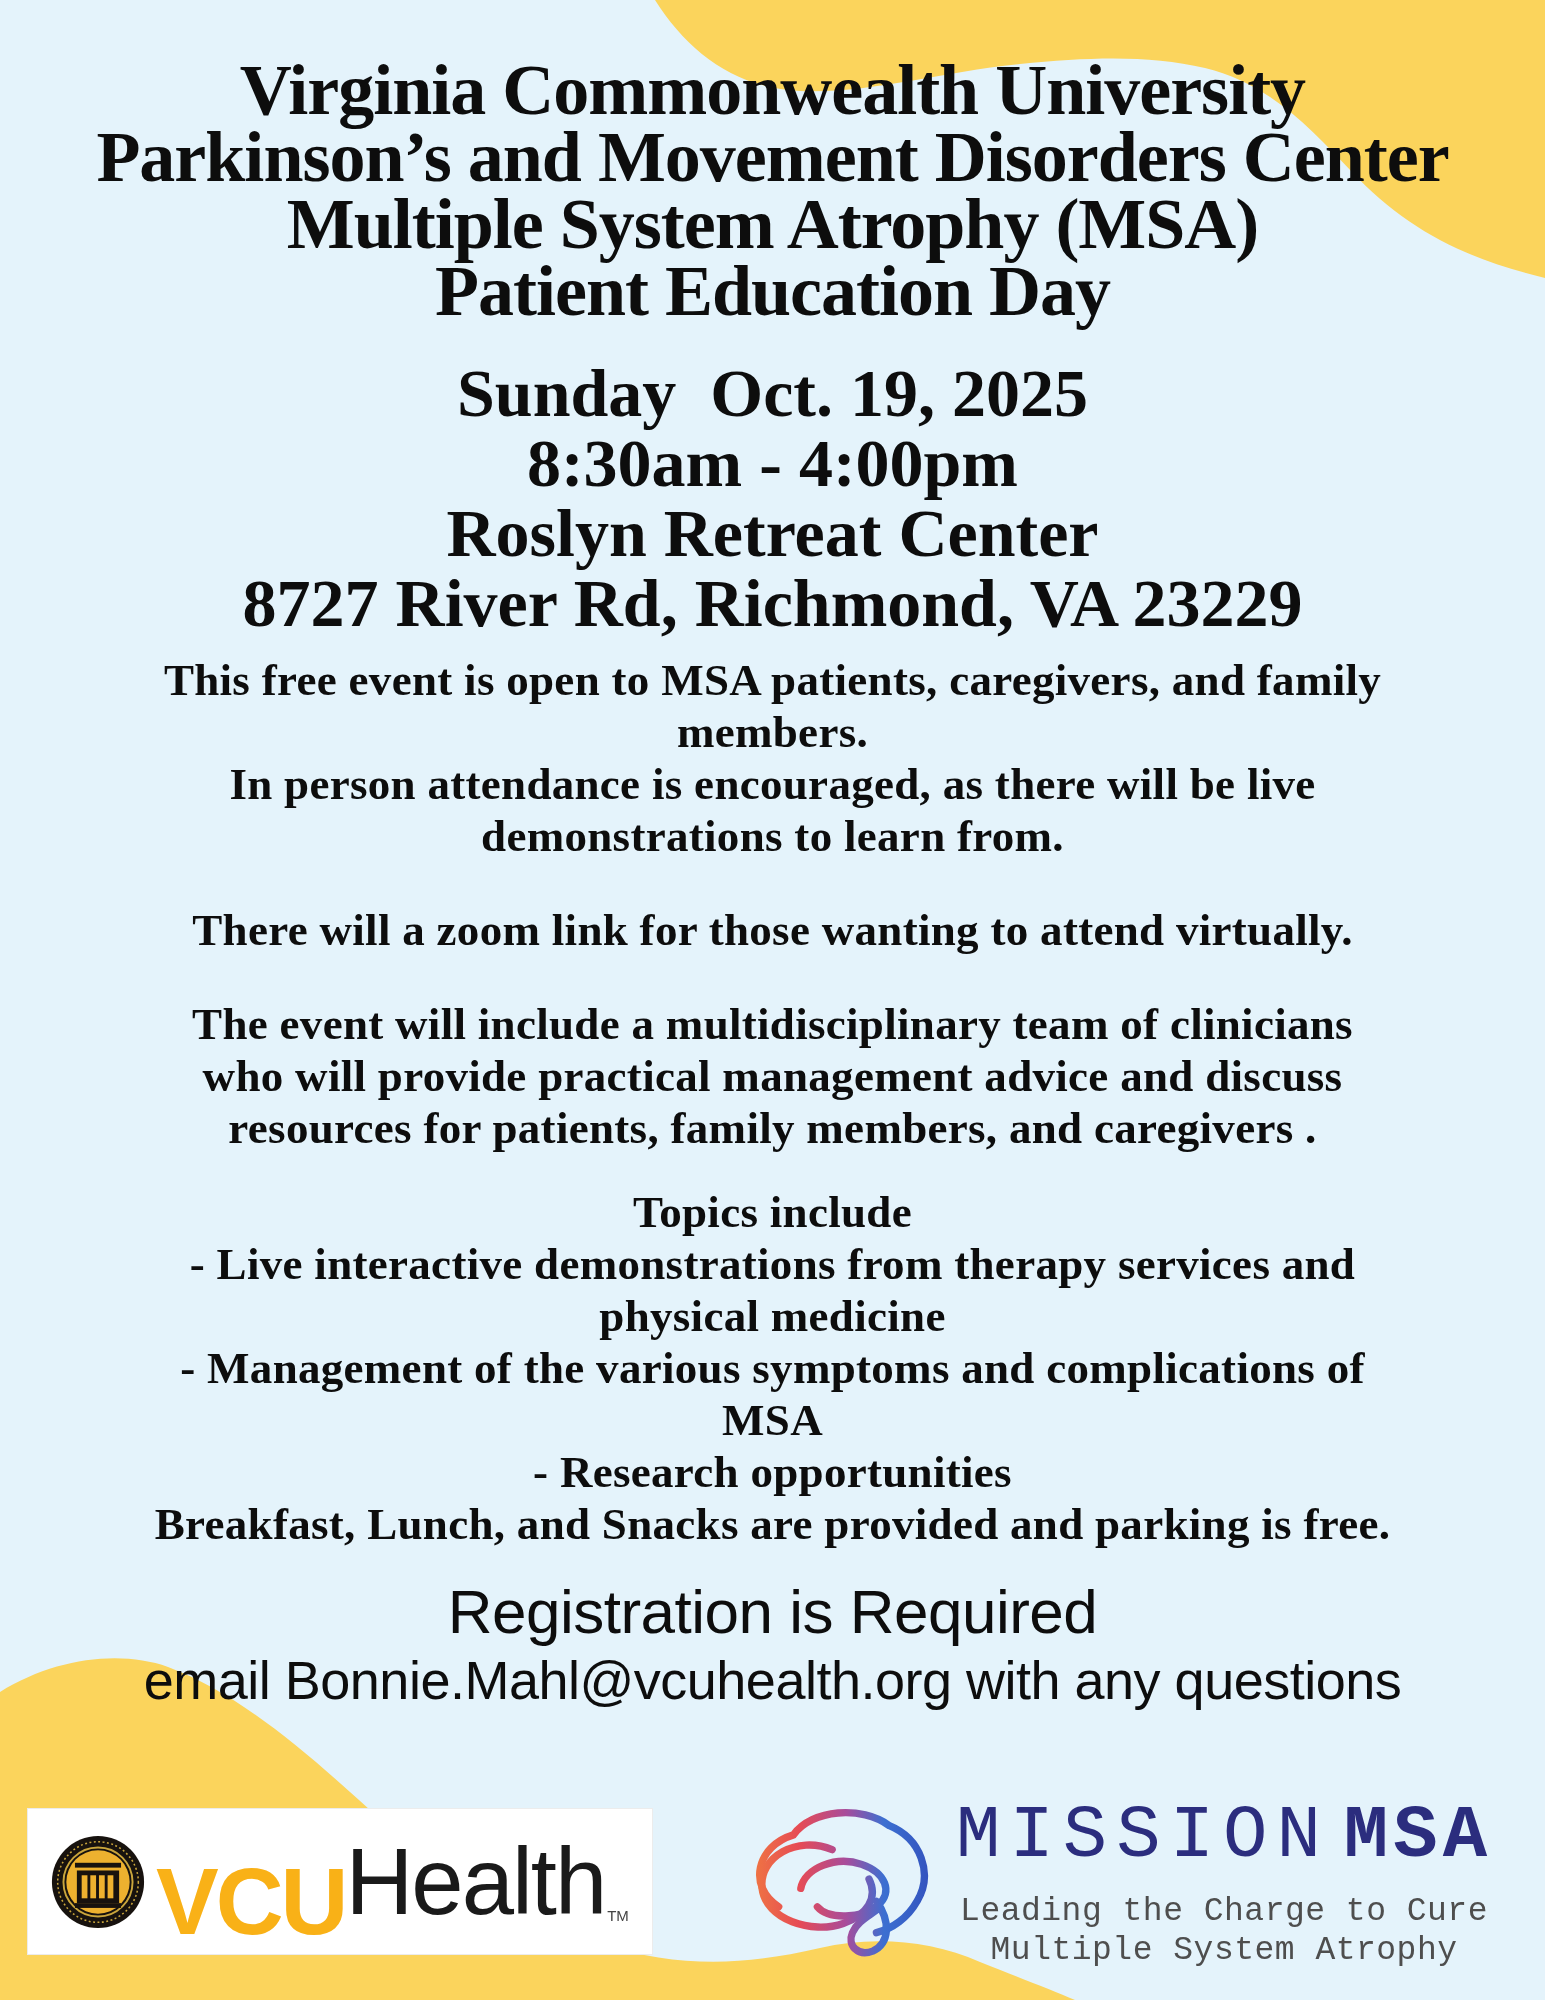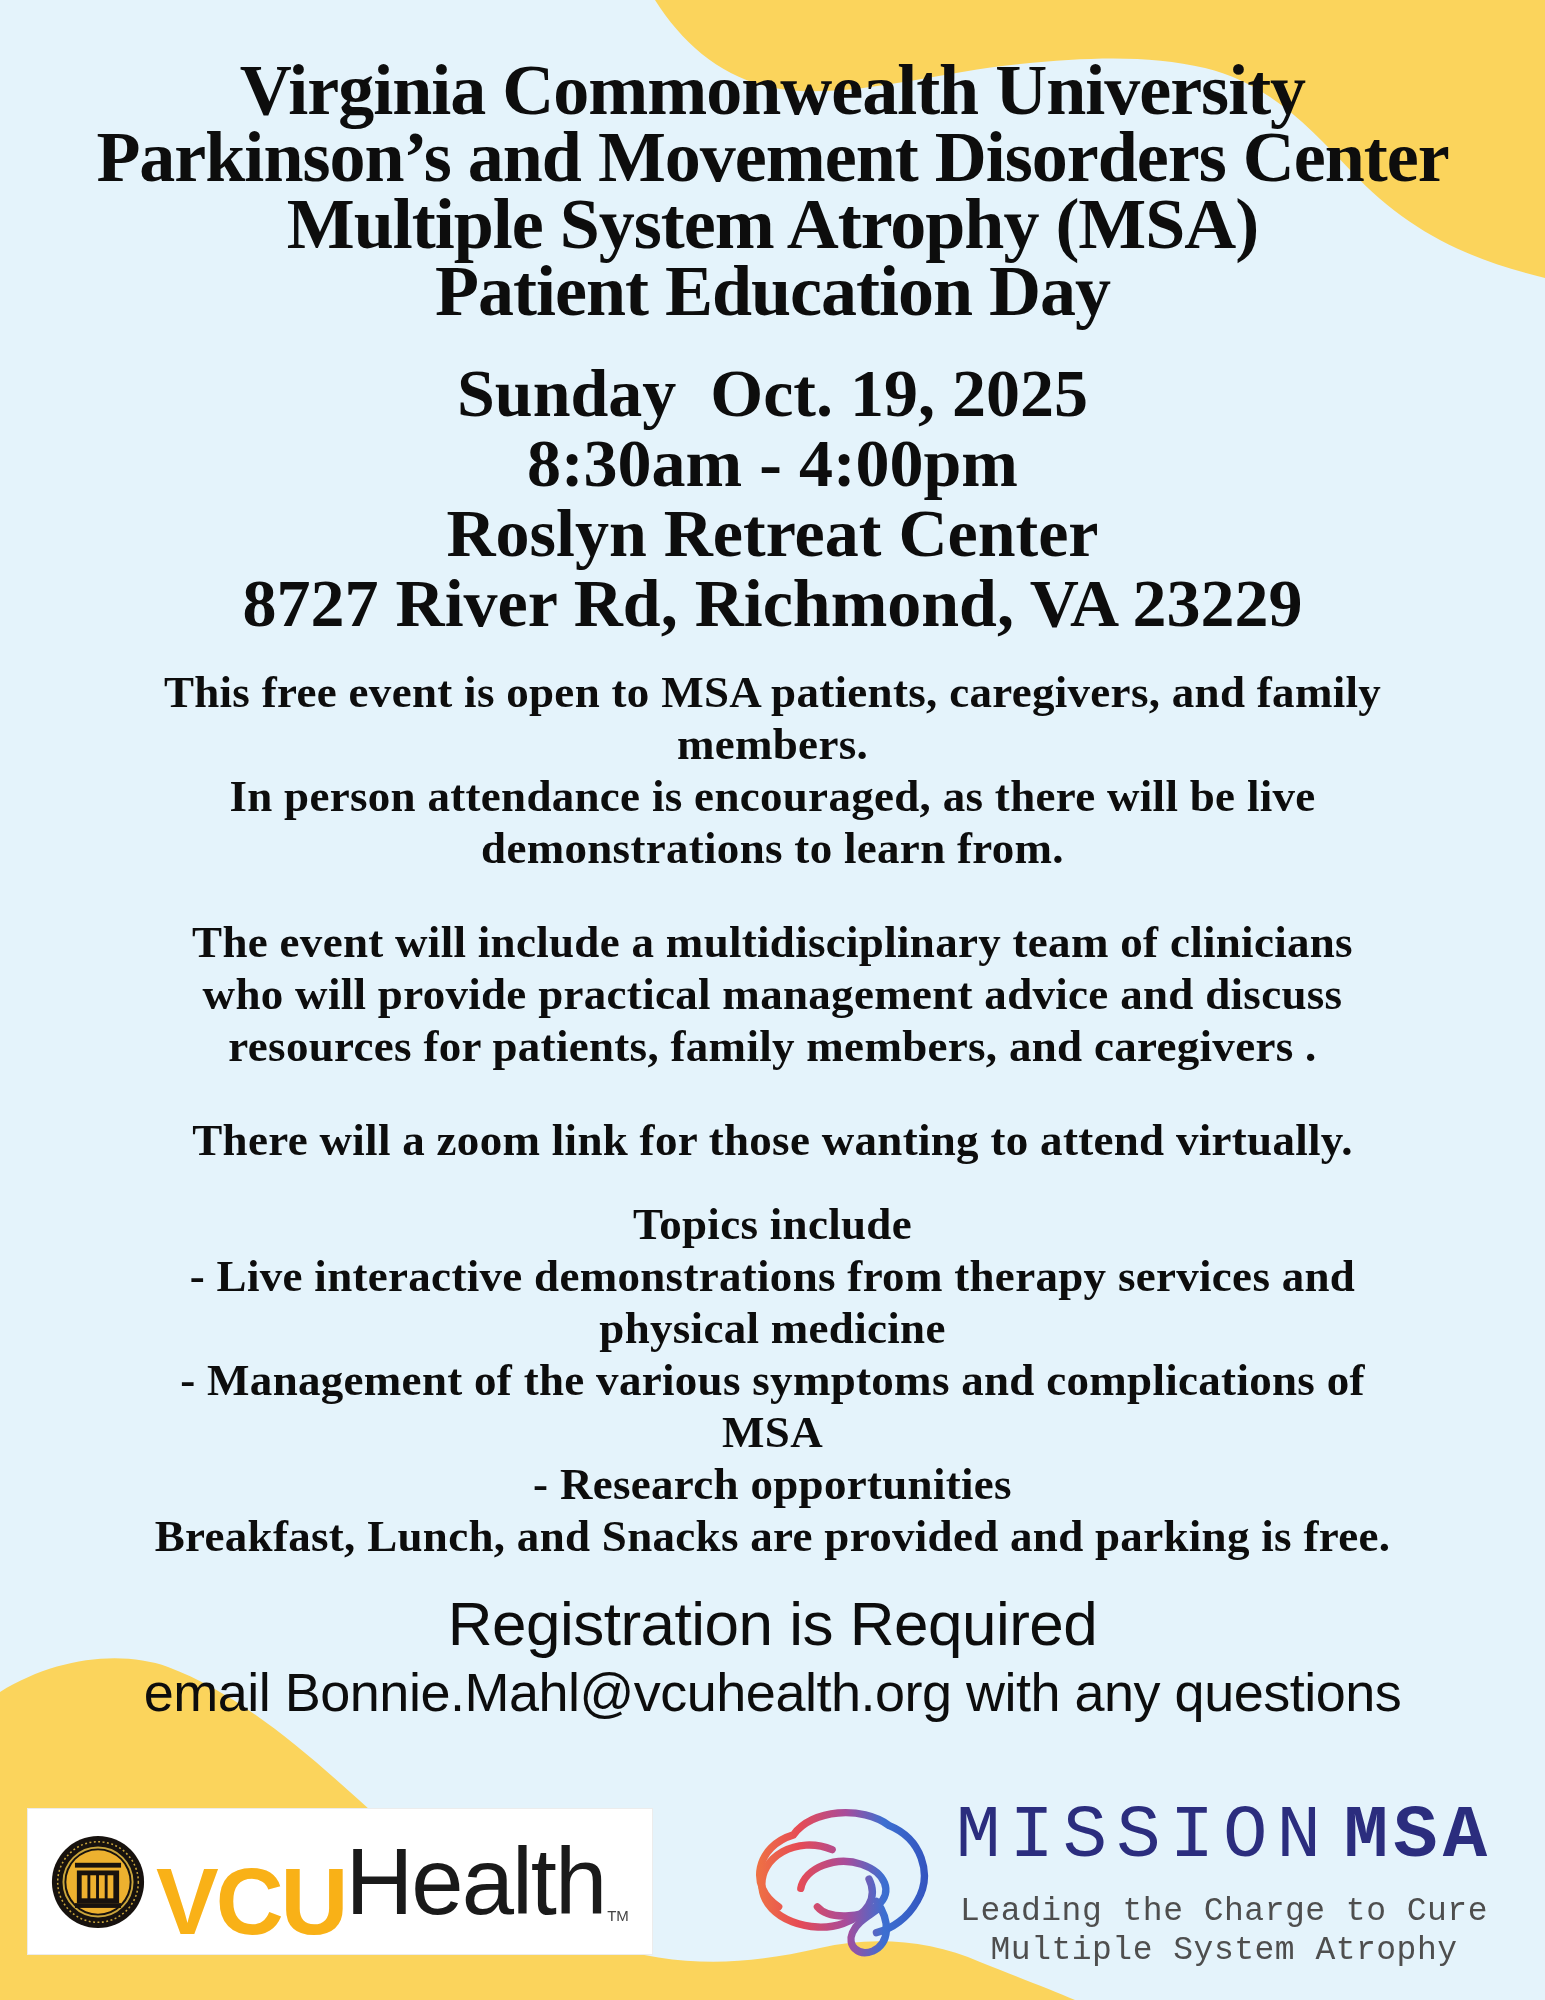--- a/index.html
+++ b/index.html
@@ -14,21 +14,21 @@
   *{margin:0;padding:0;box-sizing:border-box;}
   html,body{width:1545px;}
   body{font-family:"Liberation Serif","DejaVu Serif",serif;color:var(--text_black);}
   .flyer{position:relative;width:1545px;height:2000px;background:var(--background);overflow:hidden;}
   .decor{position:absolute;inset:0;width:100%;height:100%;z-index:0;}
   .content{position:relative;z-index:2;text-align:center;}
 
   .title{margin-top:57px;padding:0 13px;font-size:72px;line-height:67px;font-weight:700;letter-spacing:-1px;}
   .event{margin-top:33px;font-size:68px;line-height:70px;font-weight:700;}
   .para{font-weight:700;font-size:45px;line-height:52px;letter-spacing:.3px;}
-  .intro{margin-top:28px;}
+  .intro{margin-top:16px;}
   .zoomline{margin-top:42px;}
   .team{margin-top:42px;}
   .topics{margin-top:32px;}
   .meals{}
   .registration{margin-top:27px;font-family:"Liberation Sans","DejaVu Sans",sans-serif;
     font-weight:400;font-size:62px;line-height:70px;letter-spacing:-.5px;}
   .contact{margin-top:2px;font-family:"Liberation Sans","DejaVu Sans",sans-serif;
     font-weight:400;font-size:54px;line-height:62px;letter-spacing:-.5px;}
 
   .footer{position:absolute;left:0;top:1790px;width:100%;height:210px;z-index:3;}
@@ -73,23 +73,23 @@
              L 0 2000 Z" style="fill:var(--accent_yellow)"></path>
   </svg>
 
   <div class="content">
     <div class="title">Virginia Commonwealth University<br>Parkinson’s and Movement Disorders Center<br>Multiple System Atrophy (MSA)<br>Patient Education Day</div>
 
     <div class="event">Sunday&nbsp; Oct. 19, 2025<br>8:30am - 4:00pm<br>Roslyn Retreat Center<br>8727 River Rd, Richmond, VA 23229</div>
 
     <div class="para intro">This free event is open to MSA patients, caregivers, and family<br>members.<br>In person attendance is encouraged, as there will be live<br>demonstrations to learn from.</div>
 
+    <div class="para zoomline">There will a zoom link for those wanting to attend virtually.</div>
+
     <div class="para team">The event will include a multidisciplinary team of clinicians<br>who will provide practical management advice and discuss<br>resources for patients, family members, and caregivers .</div>
-
-    <div class="para zoomline">There will a zoom link for those wanting to attend virtually.</div>
 
     <div class="para topics">Topics include<br>- Live interactive demonstrations from therapy services and<br>physical medicine<br>- Management of the various symptoms and complications of<br>MSA<br>- Research opportunities</div>
 
     <div class="para meals">Breakfast, Lunch, and Snacks are provided and parking is free.</div>
 
     <div class="registration">Registration is Required</div>
 
     <div class="contact">email Bonnie.Mahl@vcuhealth.org with any questions</div>
   </div>
 

